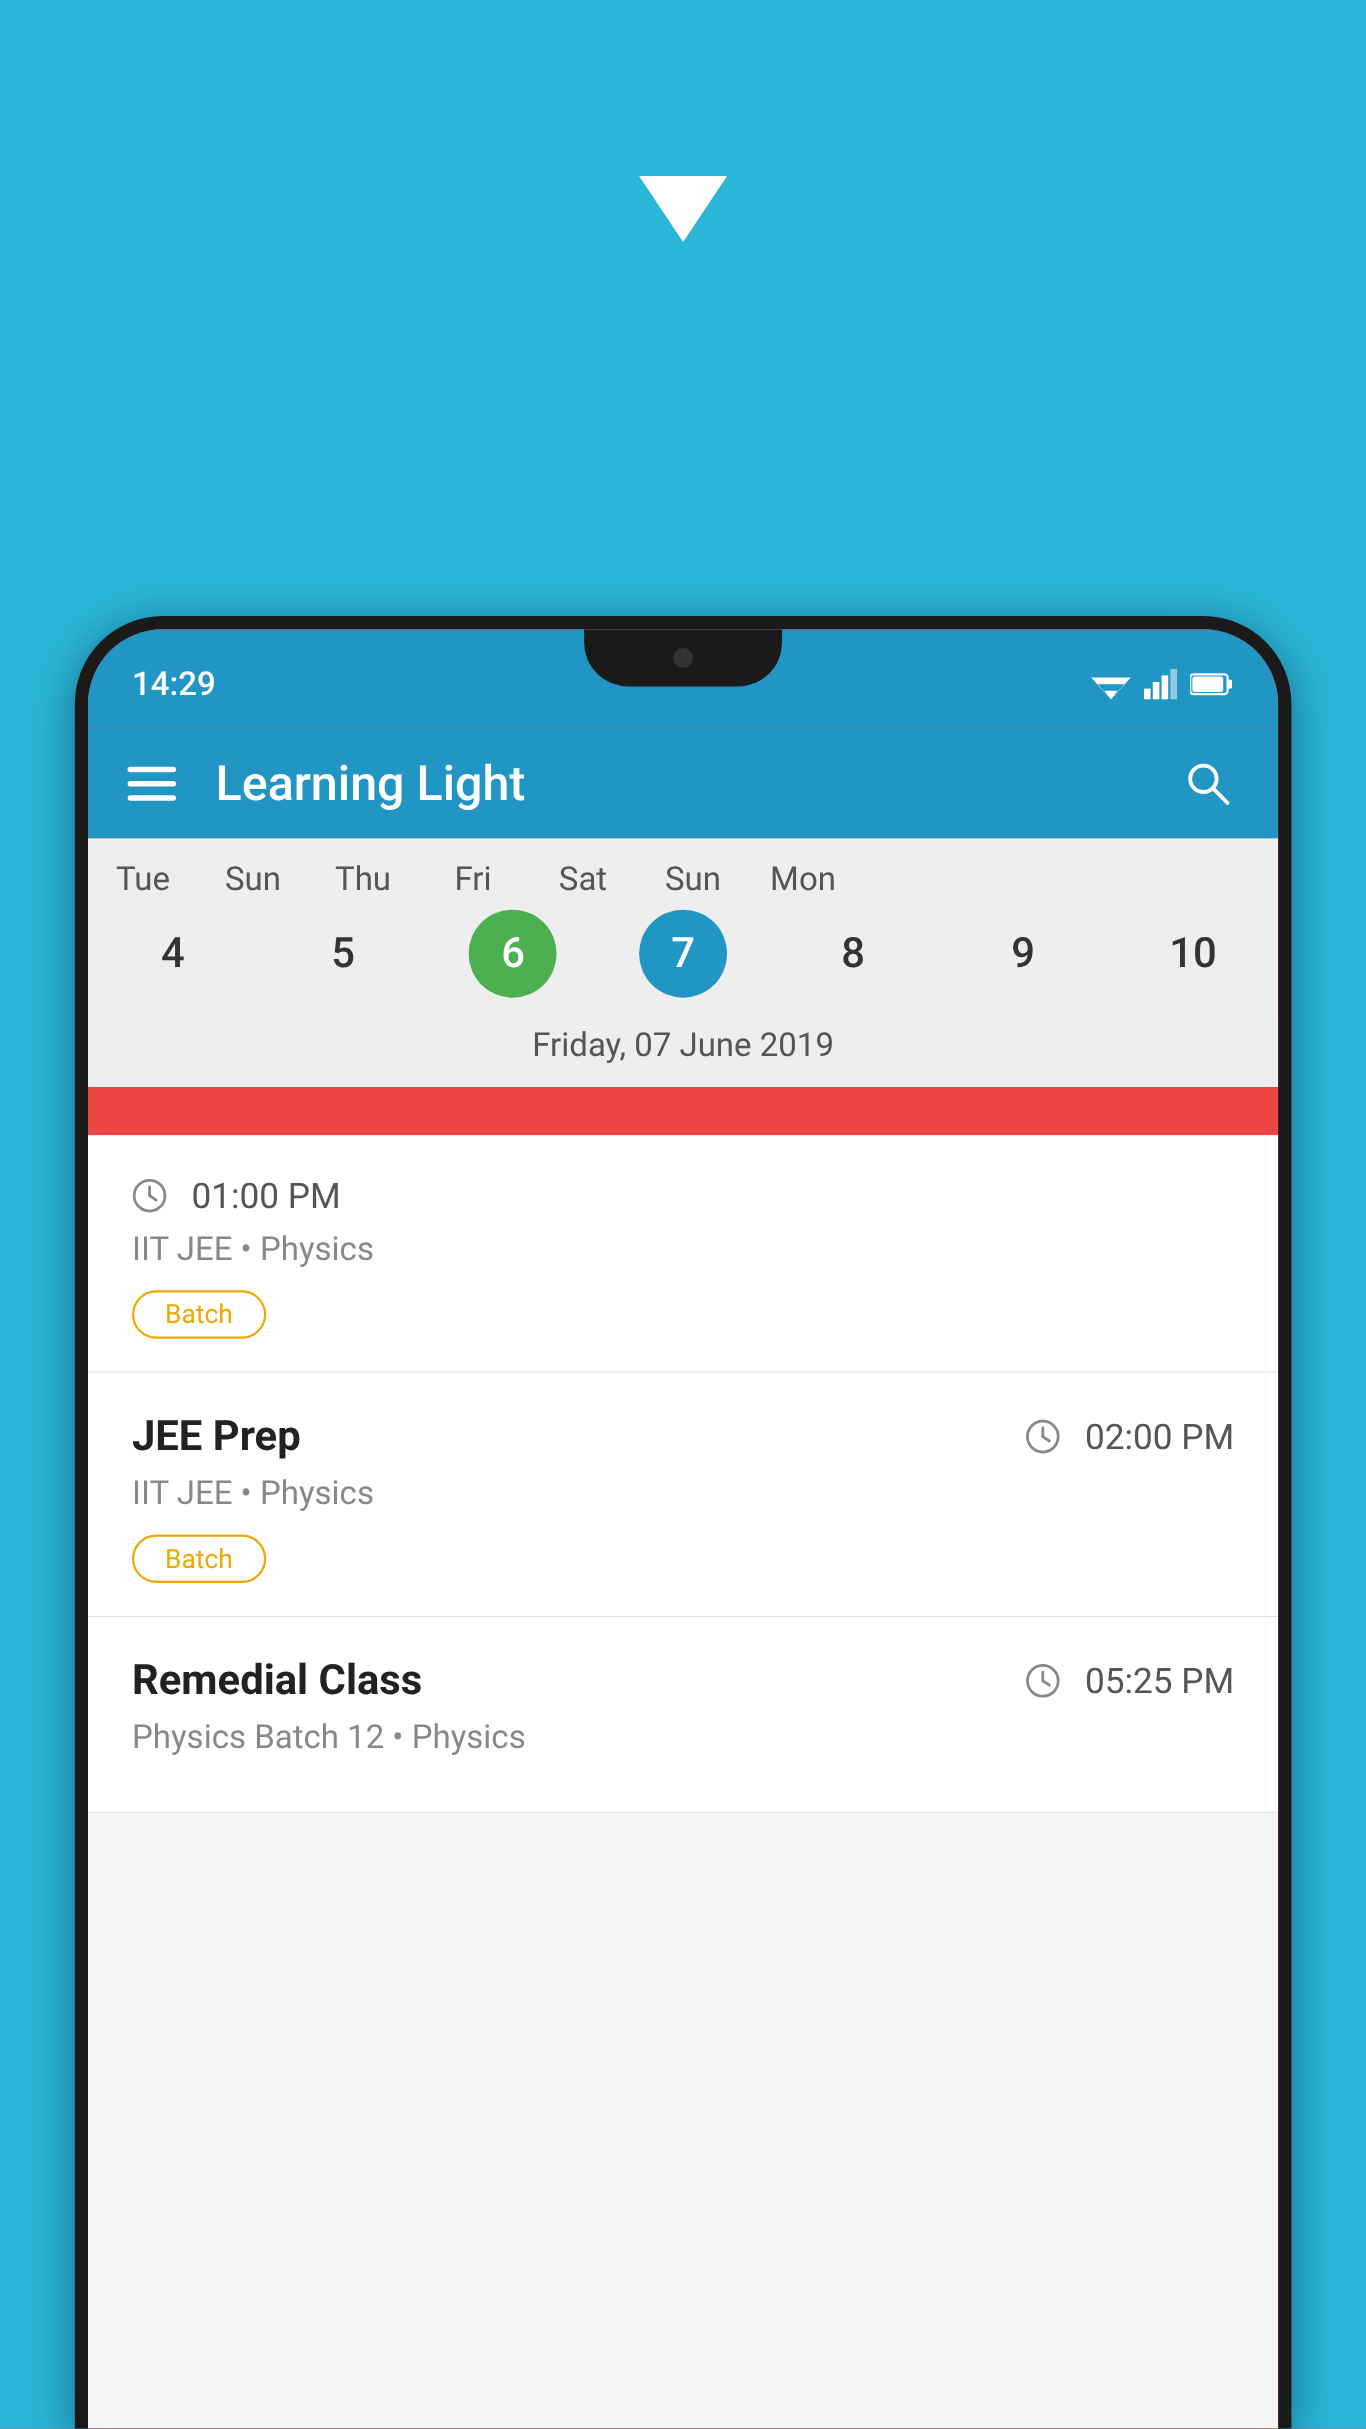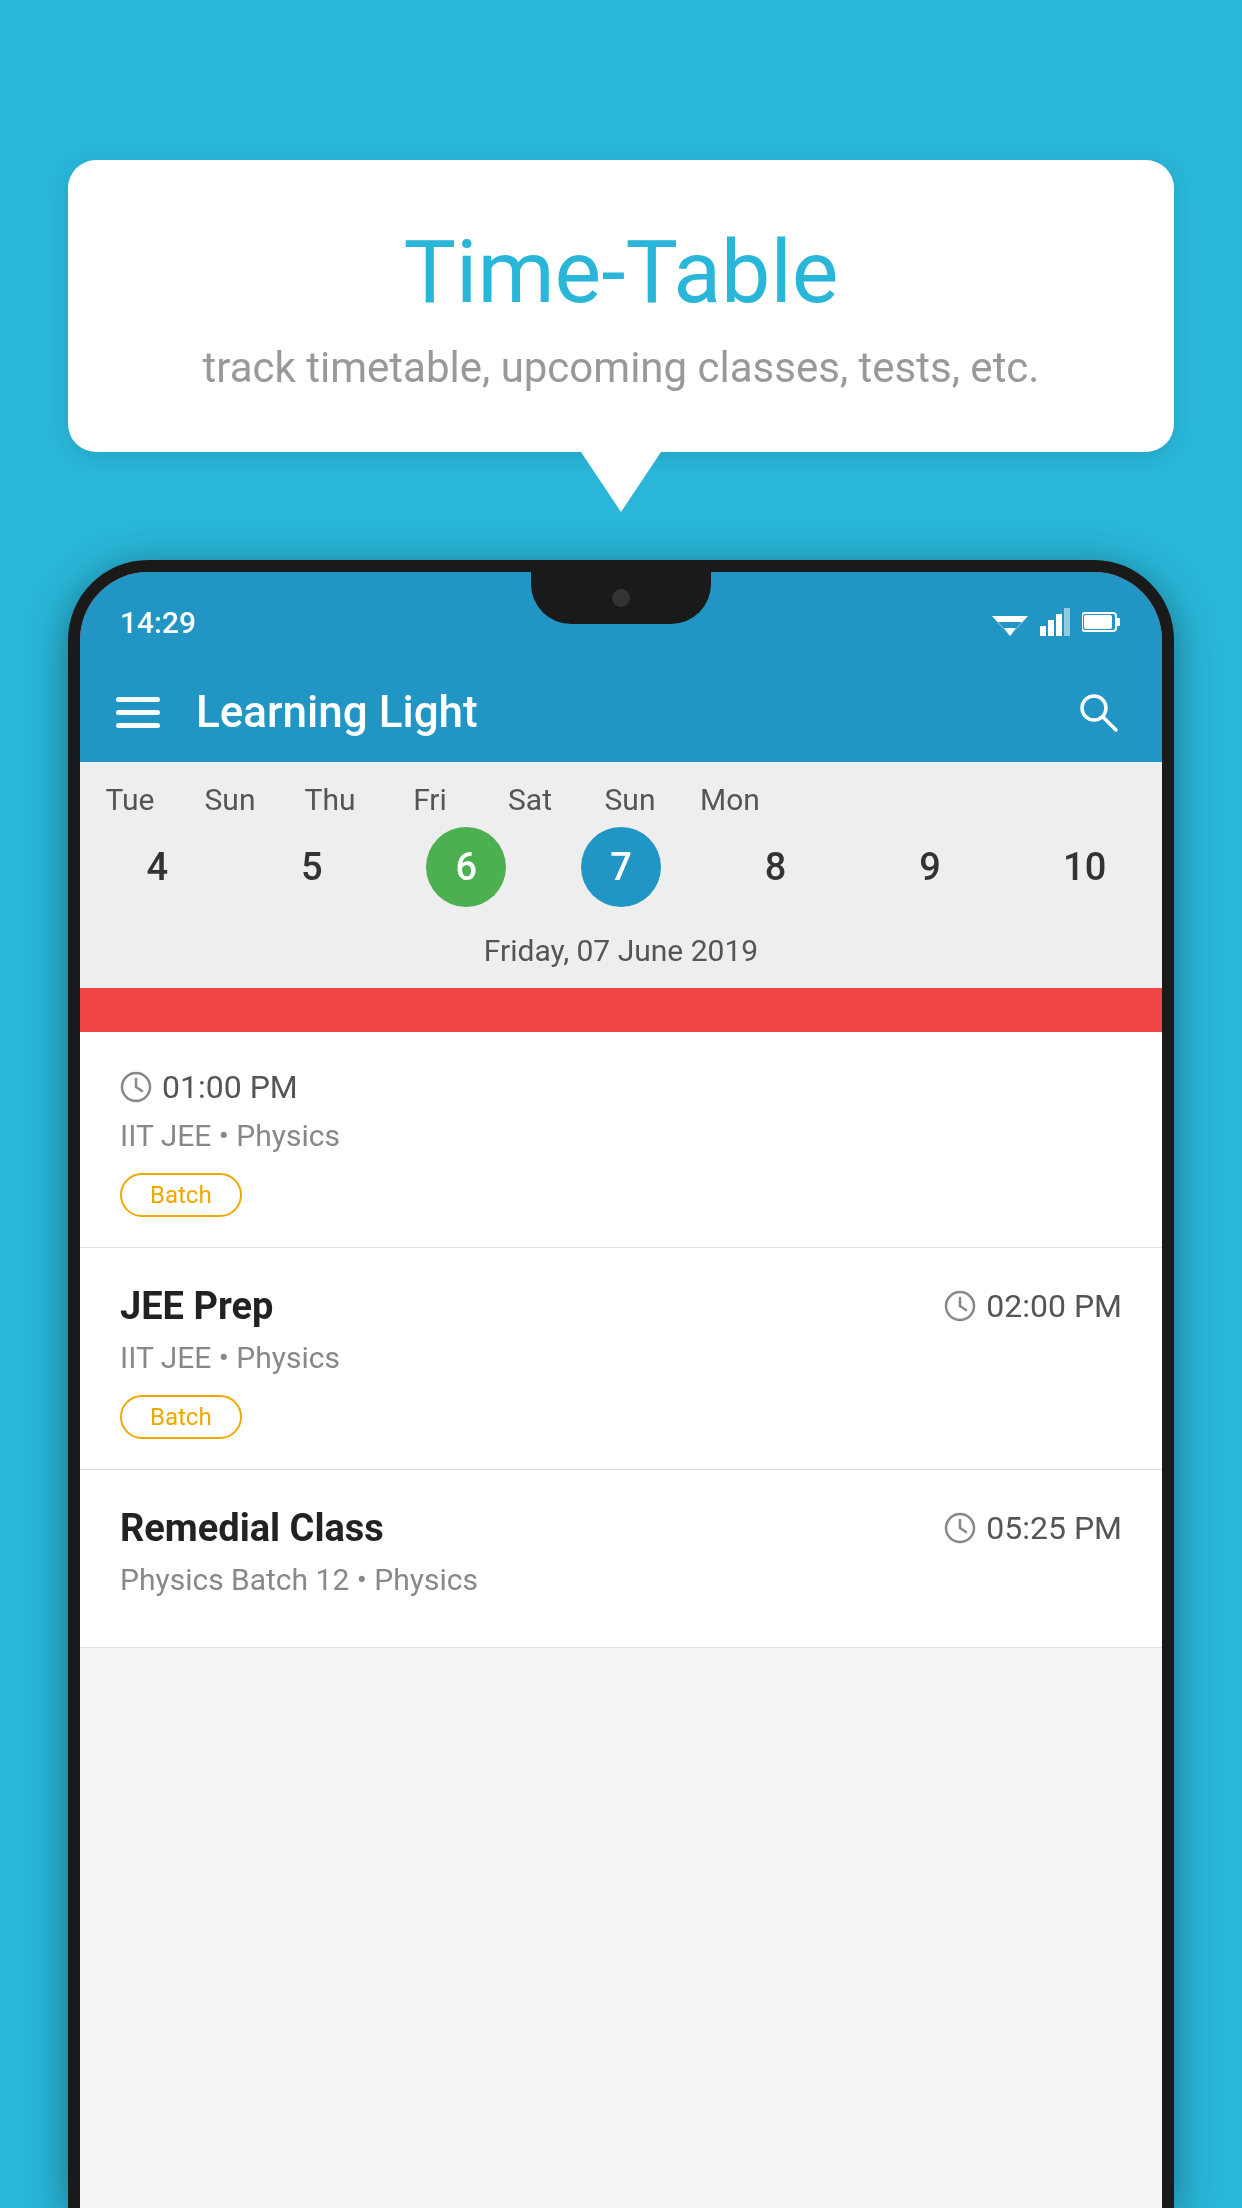--- a/index.html
+++ b/index.html
@@ -266,21 +266,21 @@
 
     .class-name {
       font-size: 38px;
       font-weight: 700;
       color: #222;
     }
 
     .class-time {
       display: flex;
       align-items: center;
-      gap: 10px;
+      gap: 22px;
       font-size: 32px;
       color: #555;
     }
 
     .class-meta {
       font-size: 30px;
       color: #888;
       margin-bottom: 20px;
     }
 
@@ -291,24 +291,20 @@
       border-radius: 40px;
       font-size: 24px;
       color: #f0a800;
       background: transparent;
     }
   </style>
 </head>
 <body>
 
 <div class="speech-bubble-wrapper">
-  <div class="speech-bubble">
-    <div class="speech-bubble-title">Time-Table</div>
-    <div class="speech-bubble-subtitle">track timetable, upcoming classes, tests, etc.</div>
-  </div>
   <div class="speech-bubble-arrow"></div>
 </div>
 
 <div class="phone-frame">
   <div class="phone-inner">
 
     <div class="notch-area">
       <div class="status-time">14:29</div>
       <div class="notch-bump">
         <div class="camera-dot"></div>

